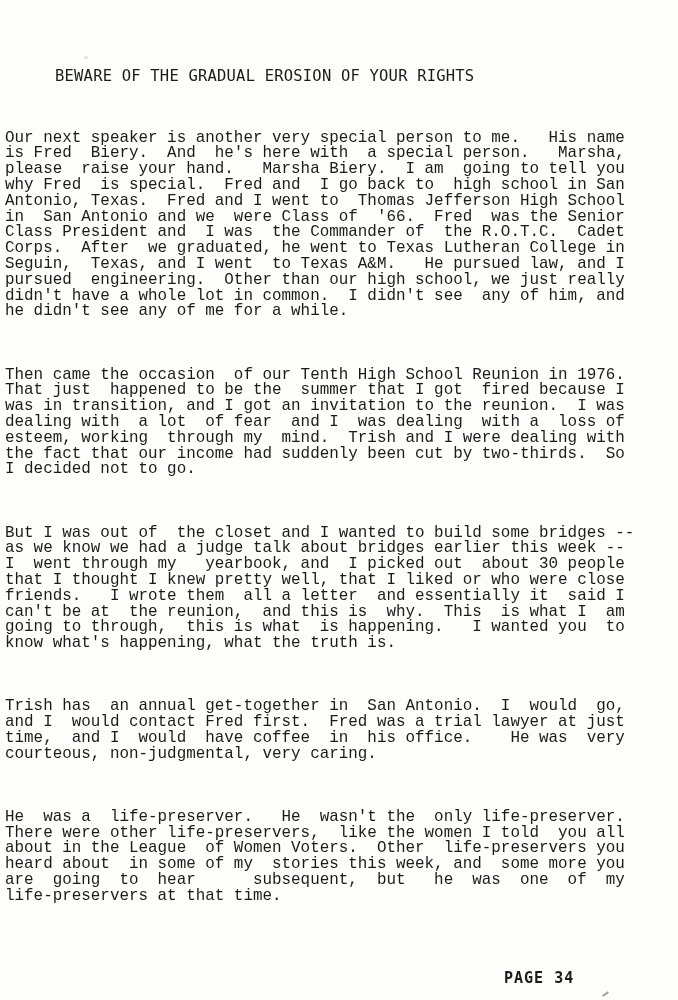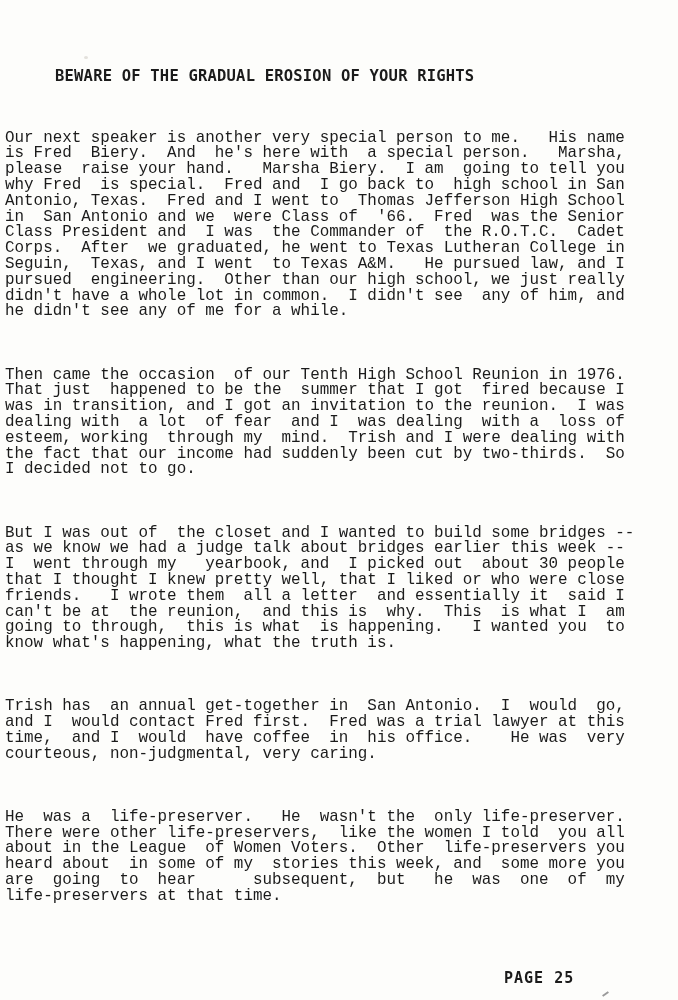--- a/index.html
+++ b/index.html
@@ -13,21 +13,21 @@
     height: 1000px;
     background: #fdfdfb;
     color: #1b1b1b;
     overflow: hidden;
     box-sizing: border-box;
   }
   .title {
     margin: 0;
     padding: 68px 0 0 55px;
     font-family: "DejaVu Sans Mono", monospace;
-    font-weight: bold;
+    font-weight: normal;
     font-size: 15.5px;
     line-height: 16px;
     letter-spacing: 0.2px;
     white-space: pre;
   }
   .doc-body {
     padding: 15px 0 0 5px;
     font-family: "Liberation Mono", monospace;
     font-size: 15.9px;
     line-height: 15.8px;
@@ -95,30 +95,30 @@
 I decided not to go.</p>
     <p class="para">But I was out of  the closet and I wanted to build some bridges --
 as we know we had a judge talk about bridges earlier this week --
 I  went through my   yearbook, and  I picked out  about 30 people
 that I thought I knew pretty well, that I liked or who were close
 friends.   I wrote them  all a letter  and essentially it  said I
 can't be at  the reunion,  and this is  why.  This  is what I  am
 going to through,  this is what  is happening.   I wanted you  to
 know what's happening, what the truth is.</p>
     <p class="para">Trish has  an annual get-together in  San Antonio.  I  would  go,
-and I  would contact Fred first.  Fred was a trial lawyer at this
+and I  would contact Fred first.  Fred was a trial lawyer at just
 time,  and I  would  have coffee  in  his office.    He was  very
 courteous, non-judgmental, very caring.</p>
     <p class="para">He  was a  life-preserver.   He  wasn't the  only life-preserver.
 There were other life-preservers,  like the women I told  you all
 about in the League  of Women Voters.  Other  life-preservers you
 heard about  in some of my  stories this week, and  some more you
 are  going  to  hear      subsequent,  but   he  was  one  of  my
 life-preservers at that time.</p>
     
   </div>
 
-  <div class="footer">PAGE 25</div>
+  <div class="footer">PAGE 34</div>
 
   <div class="scan-speck"></div>
   <div class="scan-mark"></div>
 
 </div>
 
 </body></html>

